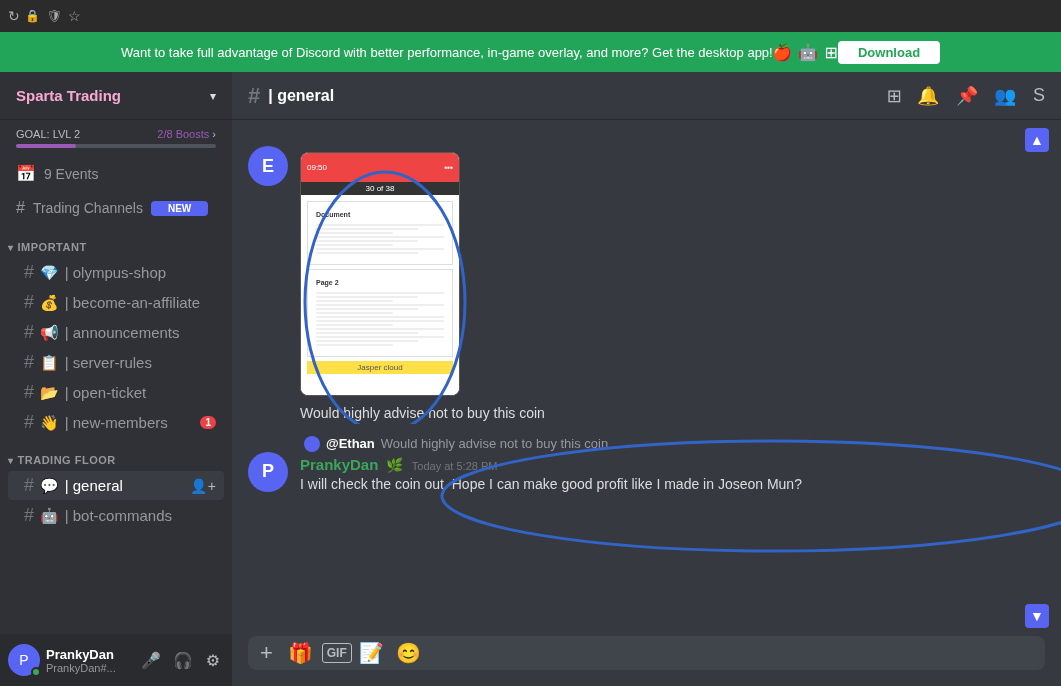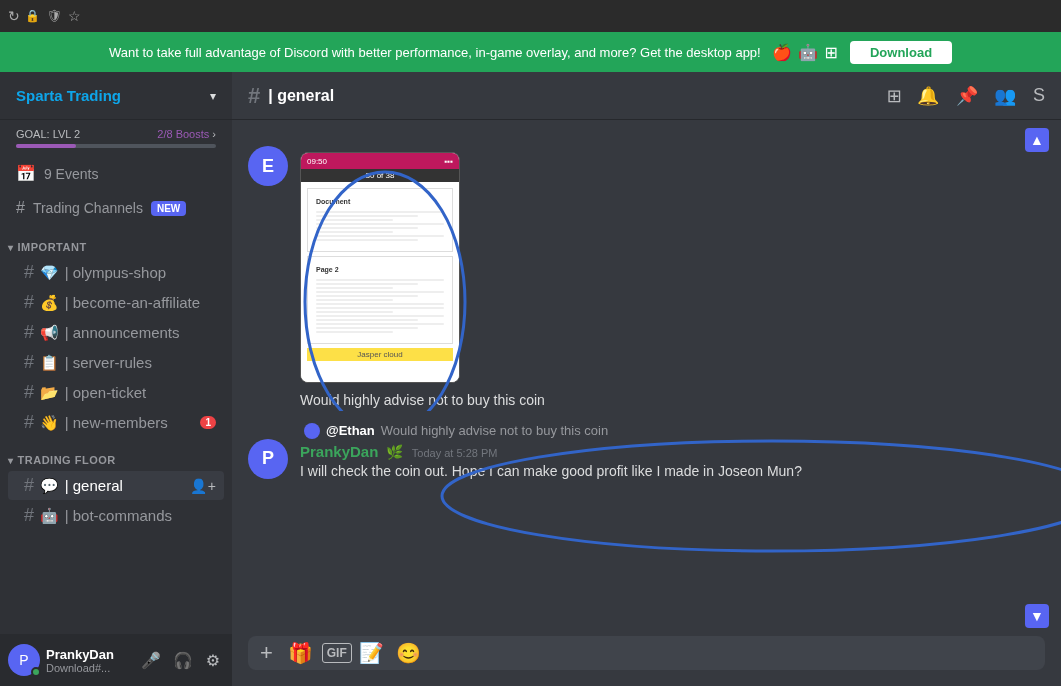--- a/index.html
+++ b/index.html
@@ -31,21 +31,20 @@
     }
     .browser-bar .star-icon { color: #aaa; font-size: 14px; }
 
     
     .promo-banner {
       background: #23a559;
       height: 40px;
       display: flex;
       align-items: center;
       justify-content: center;
-      gap: 12px;
       flex-shrink: 0;
       font-size: 13px;
       color: white;
     }
     .promo-banner .platform-icons { display: flex; gap: 6px; align-items: center; }
     .promo-banner .platform-icon { color: white; font-size: 16px; }
     .promo-banner .download-btn {
       background: white;
       color: #23a559;
       border: none;
@@ -76,21 +75,21 @@
       height: 48px;
       display: flex;
       align-items: center;
       padding: 0 16px;
       background: #2f3136;
       border-bottom: 1px solid #26282c;
       cursor: pointer;
       flex-shrink: 0;
       justify-content: space-between;
     }
-    .server-header-name { font-weight: 700; color: #0ea5e9; font-size: 15px; }
+    .server-header-name { font-weight: 700; color: #f9a8d4; font-size: 15px; }
     .server-header-chevron { color: #dcddde; font-size: 12px; }
 
     .boost-bar {
       padding: 8px 16px;
       font-size: 11px;
       color: #b9bbbe;
     }
     .boost-label { display: flex; justify-content: space-between; margin-bottom: 4px; }
     .boost-progress-bg { background: #4f545c; border-radius: 3px; height: 4px; }
     .boost-progress-fill { background: #9b59b6; height: 4px; border-radius: 3px; width: 30%; }
@@ -107,21 +106,21 @@
       color: #96989d;
       cursor: pointer;
       font-size: 14px;
     }
     .channel-section-item .item-icon { font-size: 16px; }
     .badge-new {
       background: #5865f2;
       color: white;
       font-size: 10px;
       border-radius: 4px;
-      padding: 2px 6px;
+      padding: 2px 17px;
       font-weight: 700;
     }
 
     .category-header {
       display: flex;
       align-items: center;
       padding: 16px 8px 4px 8px;
       color: #96989d;
       font-size: 11px;
       font-weight: 700;
@@ -283,22 +282,22 @@
       position: relative;
     }
     .phone-image {
       width: 160px;
       background: #f0f0f0;
       border-radius: 8px;
       overflow: hidden;
       border: 1px solid #555;
     }
     .phone-status-bar {
-      background: #be185d;
-      height: 16px;
+      background: #ef4444;
+      height: 29px;
       display: flex;
       align-items: center;
       justify-content: space-between;
       padding: 0 6px;
       font-size: 8px;
       color: white;
     }
     .phone-screen {
       background: white;
       padding: 6px;
@@ -469,21 +468,21 @@
       </div>
     </div>
 
     <div class="user-panel">
       <div class="user-avatar" style="background:#5865f2;">
         <span>P</span>
         <div class="status-dot"></div>
       </div>
       <div class="user-info">
         <div class="user-name">PrankyDan</div>
-        <div class="user-discriminator">Download#...</div>
+        <div class="user-discriminator">PrankyDan#...</div>
       </div>
       <div class="user-controls">
         <button class="user-control-btn">🎤</button>
         <button class="user-control-btn">🎧</button>
         <button class="user-control-btn">⚙</button>
       </div>
     </div>
   </div>
 
   <div class="main-content">

